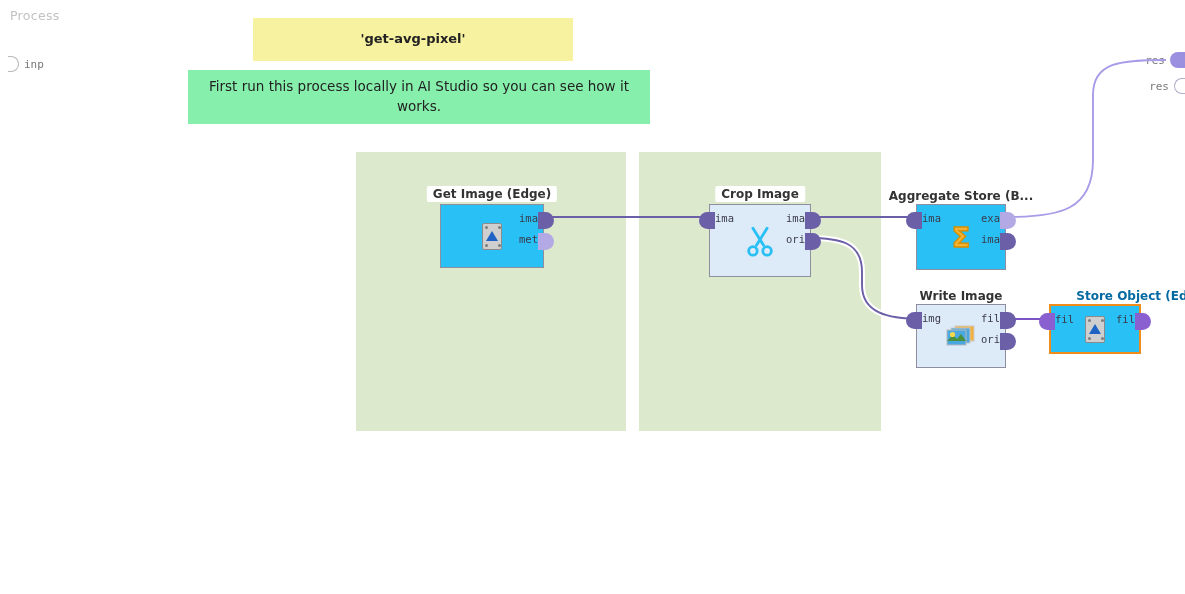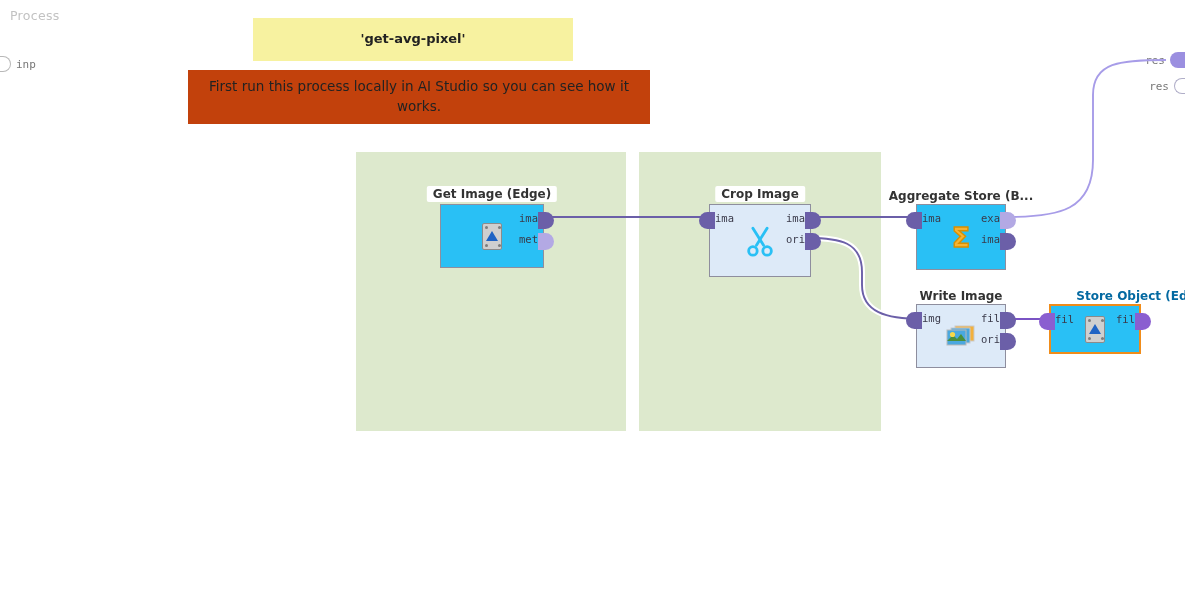--- a/index.html
+++ b/index.html
@@ -40,21 +40,21 @@
   .port-filled-lav{
     width:15px;height:16px;background:#9b8fe0;
     border-radius:16px 0 0 16px;
   }
 
   
   .note{position:absolute;box-sizing:border-box;display:flex;
         align-items:center;justify-content:center;text-align:center;
         color:#222;line-height:1.45;}
   .note.yellow{background:#f7f2a0;font-weight:bold;font-size:13px;}
-  .note.pink{background:#c2410c;font-size:13.5px;}
+  .note.pink{background:#86efac;font-size:13.5px;}
   .note.greenmsg{background:#dfe9d2;font-size:13px;padding:0 10px;}
 
   
   .group-rect{position:absolute;background:#dde9cd;}
 
   
   .node{position:absolute;}
   .node-title{
     position:absolute;left:50%;transform:translateX(-50%);
     white-space:nowrap;font-size:12px;font-weight:bold;color:#333;
@@ -104,21 +104,21 @@
 
 <div id="canvas">
 
   <div class="layer-groups">
     <div class="group-rect" style="left:356px;top:152px;width:270px;height:279px;"></div>
     <div class="group-rect" style="left:639px;top:152px;width:242px;height:279px;"></div>
   </div>
 
   <div class="process-label">Process</div>
 
-  <div class="outer-port" style="left:0px;top:56px;gap:5px;">
+  <div class="outer-port" style="left:0px;top:56px;gap:5px;padding-left:8px;">
     <div class="halfcircle-left"></div>
     <span class="plabel">inp</span>
   </div>
 
   <div class="outer-port" style="right:0px;top:52px;gap:5px;">
     <span class="plabel">res</span>
     <div class="port-filled-lav"></div>
   </div>
 
   <div class="outer-port" style="right:0px;top:78px;gap:5px;">

